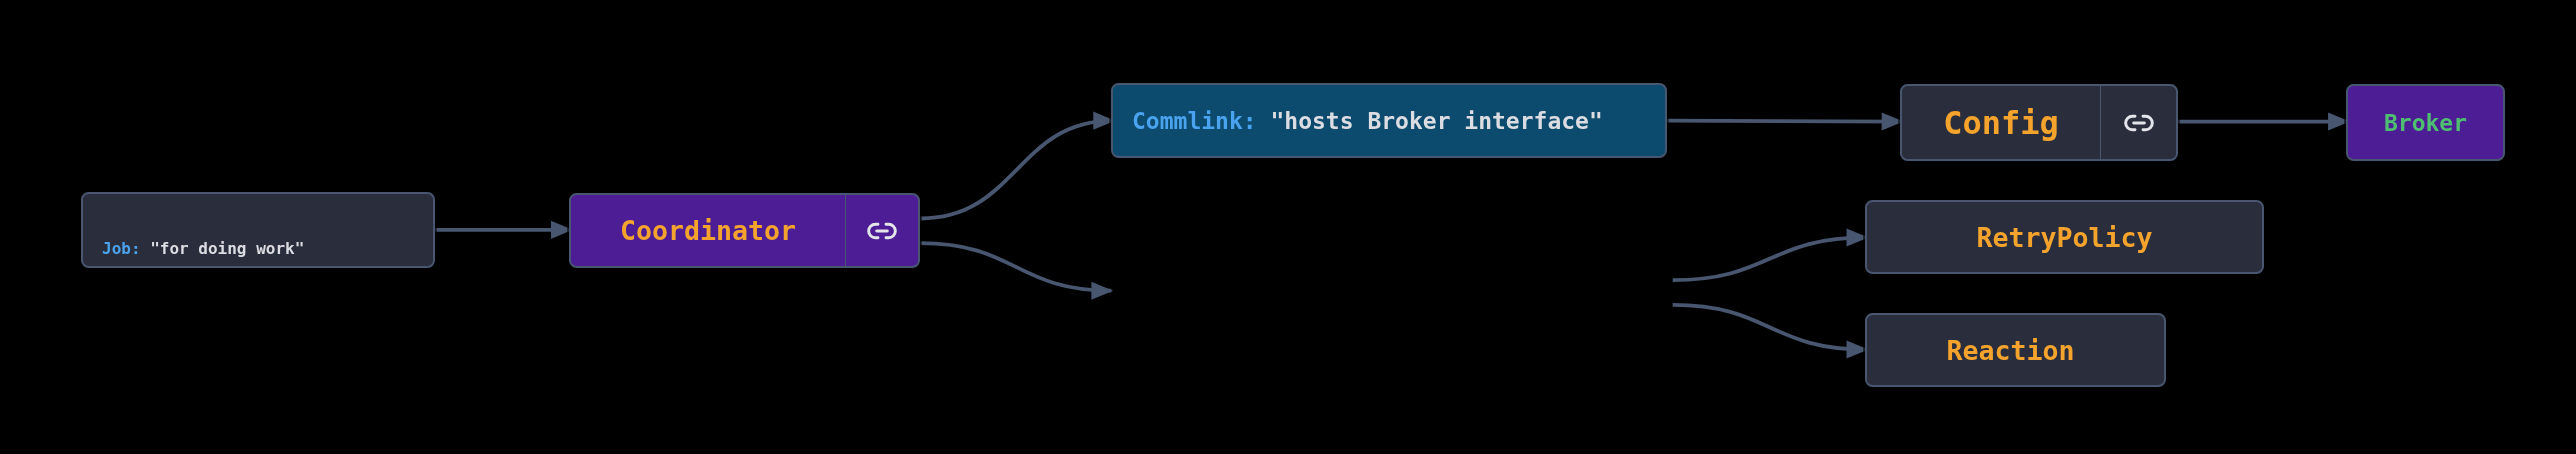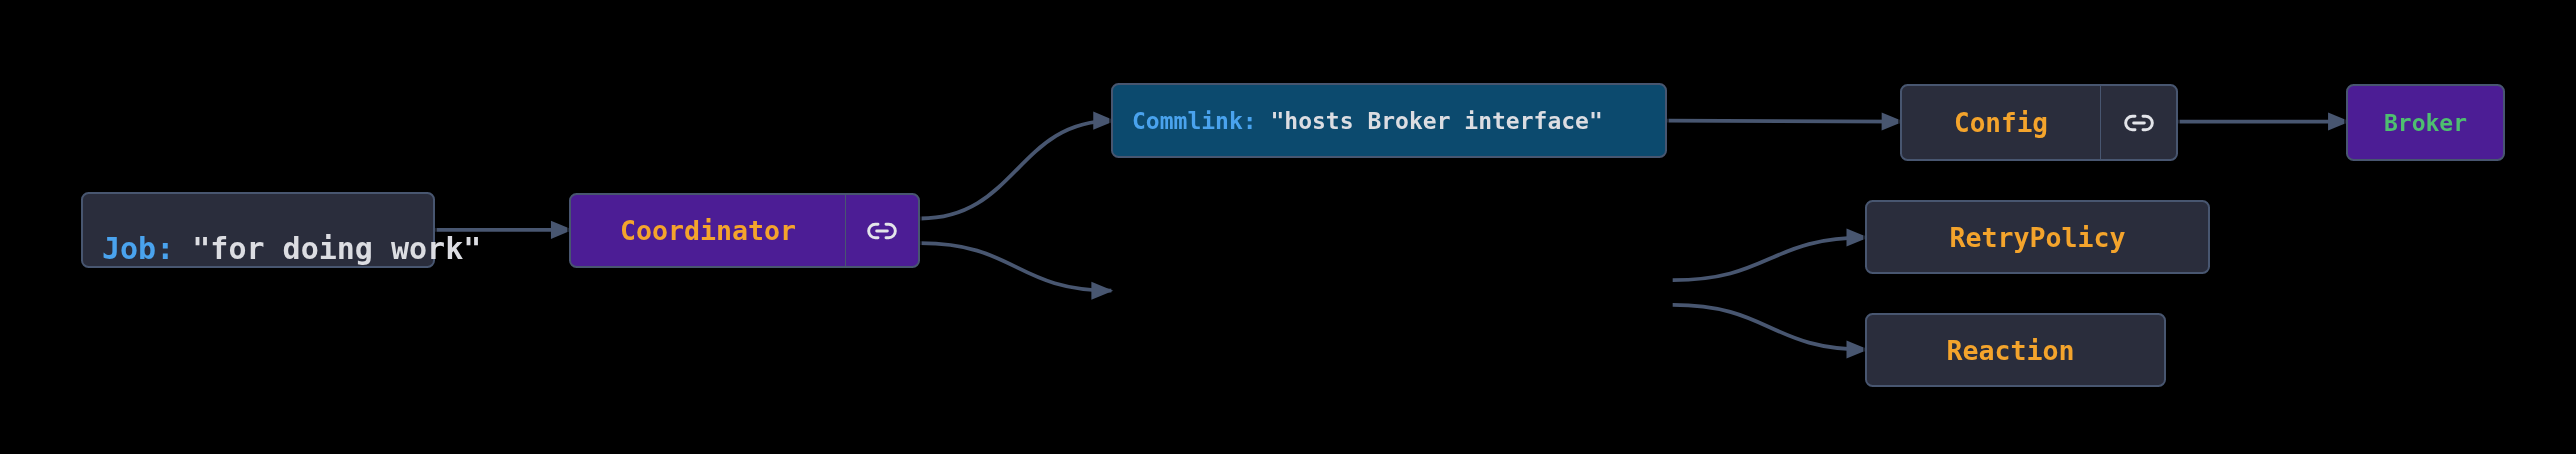--- a/index.html
+++ b/index.html
@@ -60,48 +60,48 @@
       </defs>
       <path d="M 458 242 L 601 242" fill="none" stroke="#485670" stroke-width="4" stroke-linecap="butt" marker-end="url(#arrowhead)"></path>
       <path d="M 969 230 C 1070.5 230, 1070.5 127, 1172 127" fill="none" stroke="#485670" stroke-width="4" stroke-linecap="butt" marker-end="url(#arrowhead)"></path>
       <path d="M 969 256 C 1069.5 256, 1069.5 306, 1170 306" fill="none" stroke="#485670" stroke-width="4" stroke-linecap="butt" marker-end="url(#arrowhead)"></path>
       <path d="M 1755 127 L 2002 128" fill="none" stroke="#485670" stroke-width="4" stroke-linecap="butt" marker-end="url(#arrowhead)"></path>
       <path d="M 2293 128 L 2472 128" fill="none" stroke="#485670" stroke-width="4" stroke-linecap="butt" marker-end="url(#arrowhead)"></path>
       <path d="M 1761 295 C 1863 295, 1863 250, 1965 250" fill="none" stroke="#485670" stroke-width="4" stroke-linecap="butt" marker-end="url(#arrowhead)"></path>
       <path d="M 1761 321 C 1863 321, 1863 368, 1965 368" fill="none" stroke="#485670" stroke-width="4" stroke-linecap="butt" marker-end="url(#arrowhead)"></path>
     </svg>
 <div class="node" style="left: 81px; top: 192px; width: 354px; height: 76px; background: rgb(42, 45, 60); border-color: rgb(72, 86, 112); border-width: 2.8px; border-radius: 7.6px;">
-      <div class="node-label" style="font-size: 30px; justify-content: center; margin-top: 36px;"><span style="color: rgb(74, 163, 238);">Job:</span><span style="color: rgb(220, 221, 226);"> "for doing work"</span></div>
+      <div class="node-label" style="font-size: 16px; justify-content: flex-start; margin-top: 36px;"><span style="color: rgb(74, 163, 238);">Job:</span><span style="color: rgb(220, 221, 226);"> "for doing work"</span></div>
     </div>
     <div class="node" style="left: 569px; top: 193px; width: 351px; height: 75px; background: #4c1d95; border-color: rgb(72, 86, 112); border-width: 2.8px; border-radius: 7.6px;">
       <div class="node-label" style="font-size: 26.6px; justify-content: center;"><span style="color: rgb(244, 164, 44);">Coordinator</span></div>
       <div class="link-section" style="width: 73px; border-left: 1.9px solid rgb(72, 86, 112); color: rgb(227, 229, 234);">
         <svg width="32" height="32" viewBox="0 0 24 24" fill="none" stroke="currentColor" stroke-width="2.2" stroke-linecap="round" stroke-linejoin="round">
           <path d="M9 17H7A5 5 0 0 1 7 7h2"></path>
           <path d="M15 7h2a5 5 0 1 1 0 10h-2"></path>
           <line x1="8" y1="12" x2="16" y2="12"></line>
         </svg>
       </div>
     </div>
     <div class="node" style="left: 1111px; top: 83px; width: 556px; height: 75px; background: #0c4a6e; border-color: rgb(72, 86, 112); border-width: 2.8px; border-radius: 7.6px;">
       <div class="node-label" style="font-size: 23px; justify-content: flex-start;"><span style="color: rgb(74, 163, 238);">Commlink:</span><span style="color: rgb(220, 221, 226);"> "hosts Broker interface"</span></div>
     </div>
     <div class="node" style="left: 1900px; top: 84px; width: 278px; height: 77px; background: rgb(42, 45, 60); border-color: rgb(72, 86, 112); border-width: 2.8px; border-radius: 7.6px;">
-      <div class="node-label" style="font-size: 26px; justify-content: center; text-align: center;"><span style="color: rgb(244, 164, 44);">Config</span></div>
+      <div class="node-label" style="font-size: 32px; justify-content: center; text-align: center;"><span style="color: rgb(244, 164, 44);">Config</span></div>
       <div class="link-section" style="width: 76px; border-left: 1.9px solid rgb(72, 86, 112); color: rgb(227, 229, 234);">
         <svg width="32" height="32" viewBox="0 0 24 24" fill="none" stroke="currentColor" stroke-width="2.2" stroke-linecap="round" stroke-linejoin="round">
           <path d="M9 17H7A5 5 0 0 1 7 7h2"></path>
           <path d="M15 7h2a5 5 0 1 1 0 10h-2"></path>
           <line x1="8" y1="12" x2="16" y2="12"></line>
         </svg>
       </div>
     </div>
     <div class="node" style="left: 2346px; top: 84px; width: 159px; height: 77px; background: #4c1d95; border-color: rgb(72, 86, 112); border-width: 2.8px; border-radius: 7.6px;">
       <div class="node-label" style="font-size: 23px; justify-content: center;"><span style="color: rgb(78, 191, 112);">Broker</span></div>
     </div>
-    <div class="node" style="left: 1865px; top: 200px; width: 345px; height: 74px; background: rgb(42, 45, 60); border-color: rgb(72, 86, 112); border-width: 2.8px; border-radius: 7.6px;">
+    <div class="node" style="left: 1865px; top: 200px; width: 399px; height: 74px; background: rgb(42, 45, 60); border-color: rgb(72, 86, 112); border-width: 2.8px; border-radius: 7.6px;">
       <div class="node-label" style="font-size: 26.6px; justify-content: center;"><span style="color: rgb(244, 164, 44);">RetryPolicy</span></div>
     </div>
     <div class="node" style="left: 1865px; top: 313px; width: 301px; height: 74px; background: rgb(42, 45, 60); border-color: rgb(72, 86, 112); border-width: 2.8px; border-radius: 7.6px;">
       <div class="node-label" style="font-size: 26.6px; justify-content: center; padding-left: 9px;"><span style="color: rgb(244, 164, 44);">Reaction</span></div>
     </div>
   </div>
 
 
 </body></html>

